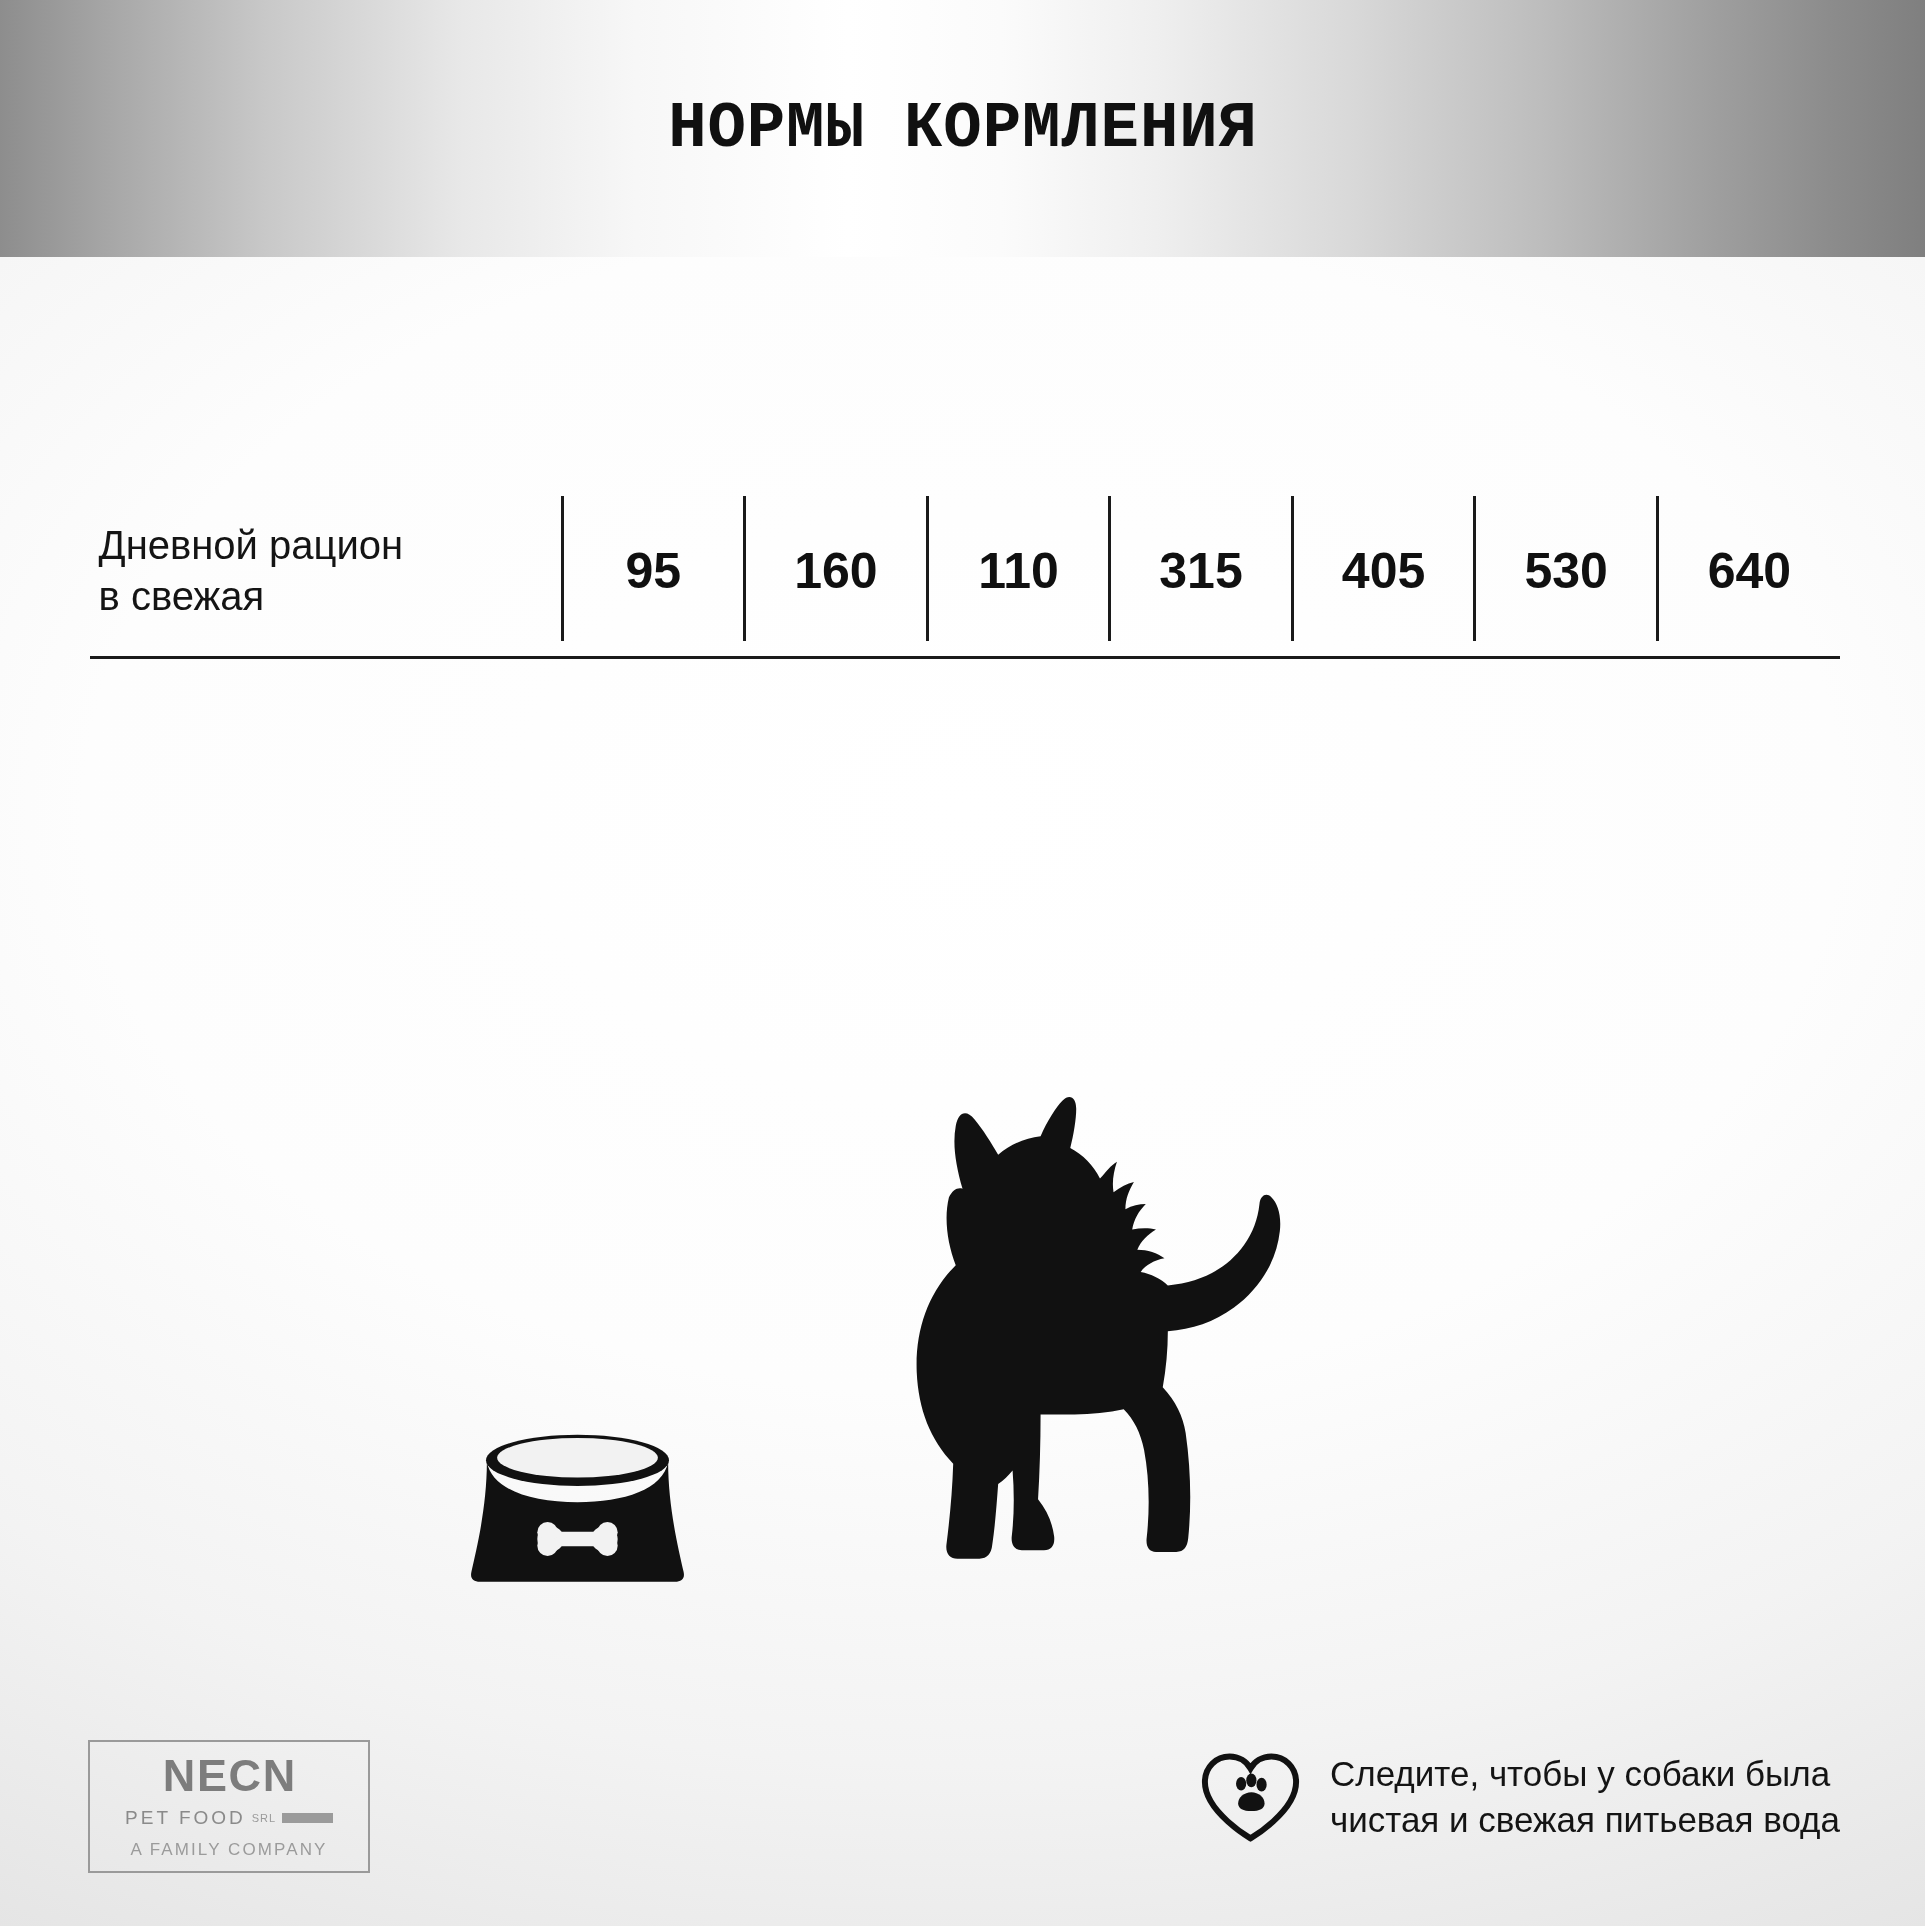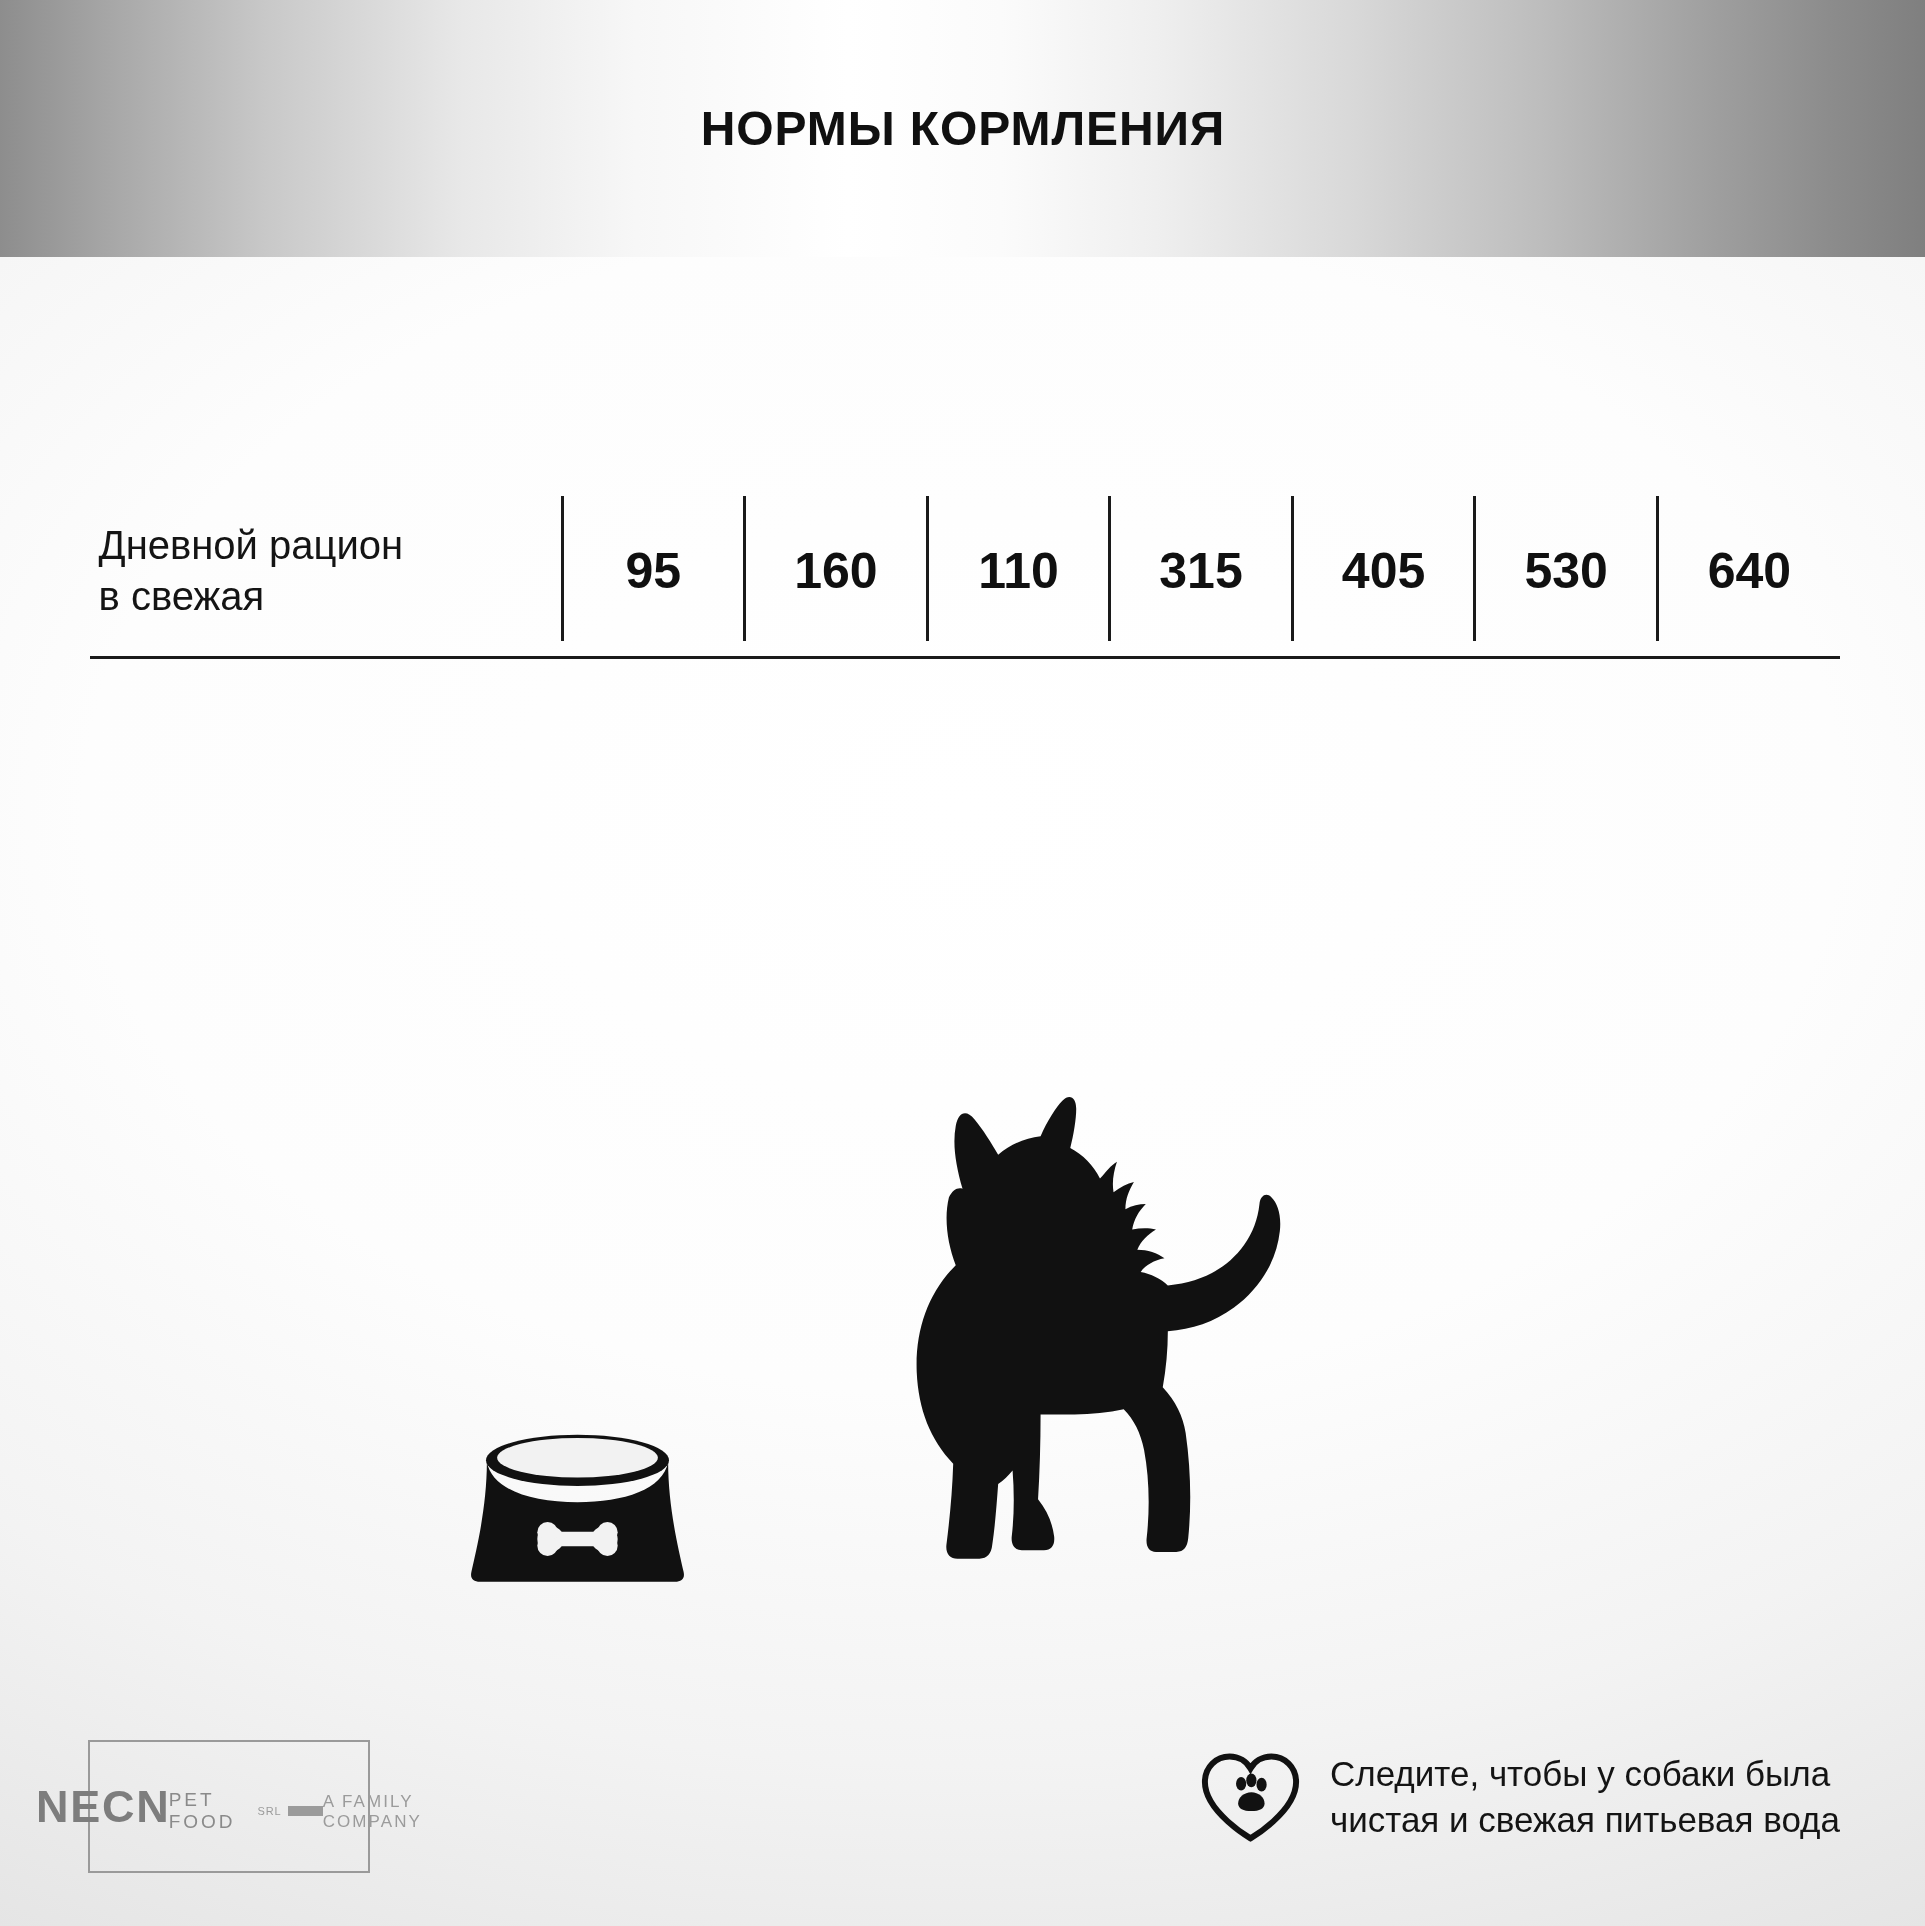--- a/index.html
+++ b/index.html
@@ -42,27 +42,28 @@
         #d9d9d9 70%,
         #bdbdbd 80%,
         #a2a2a2 88%,
         #8c8c8c 95%,
         #7f7f7f 100%);
     display: flex;
     align-items: center;
     justify-content: center;
   }
   .header-title {
-    font-size: 48px;
+    font-size: 64px;
     font-weight: bold;
     letter-spacing: 0.9px;
     color: #101010;
     text-transform: uppercase;
     line-height: 1;
     white-space: nowrap;
+    font-family: Liberation Mono, monospace;
   }
 
   
   .table-wrap {
     position: absolute;
     left: 90px;
     top: 496px;
     width: 1750px;
   }
   table.feeding {
@@ -137,23 +138,25 @@
   
   .logo-box {
     position: absolute;
     left: 88px;
     top: 1740px;
     width: 282px;
     height: 133px;
     border: 2.6px solid #9a9a9a;
     box-sizing: border-box;
     display: flex;
+    flex-direction: column;
     align-items: center;
     justify-content: center;
     background: transparent;
+    text-align: center;
   }
   .logo-main {
     font-size: 45px;
     font-weight: bold;
     letter-spacing: 1.7px;
     color: #7d7d7d;
     line-height: 1;
   }
   .logo-main .o-mark {
     letter-spacing: 0;

